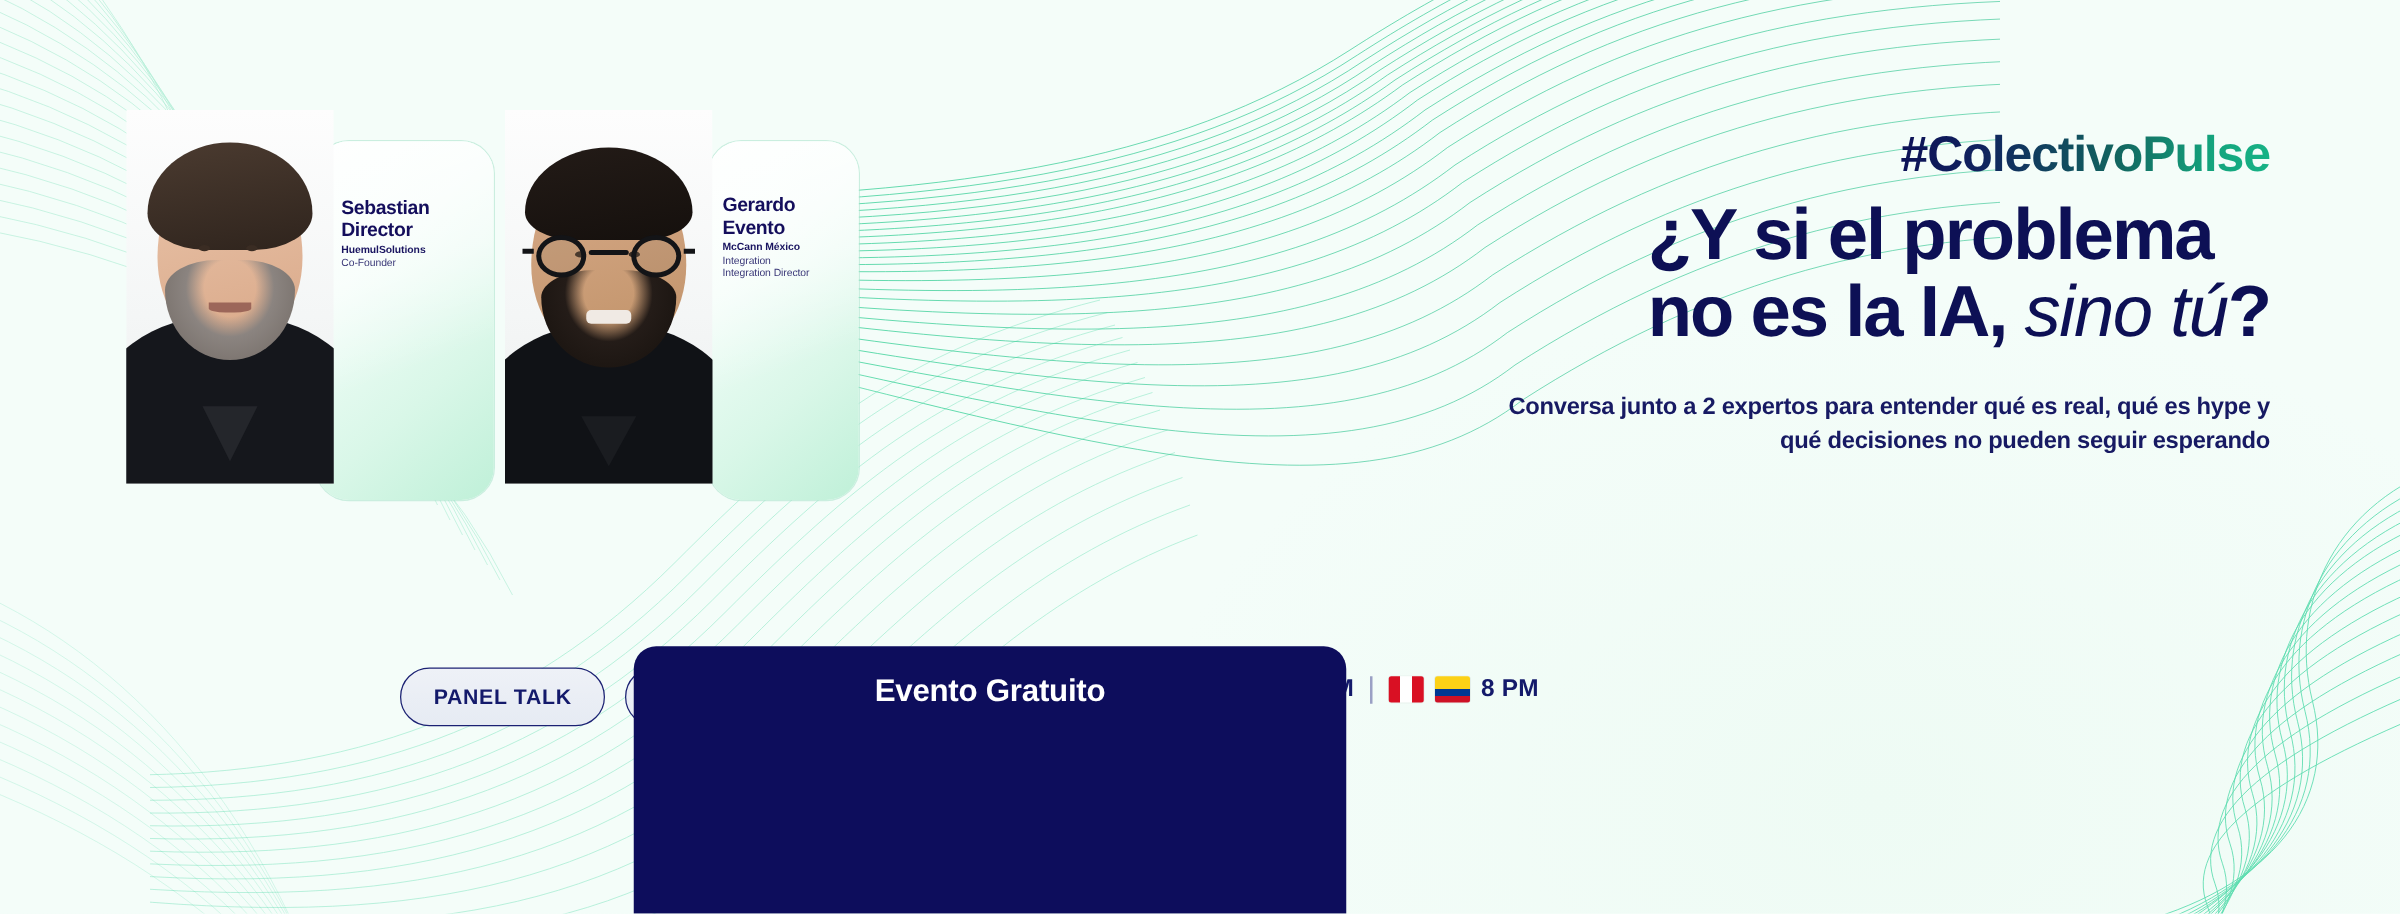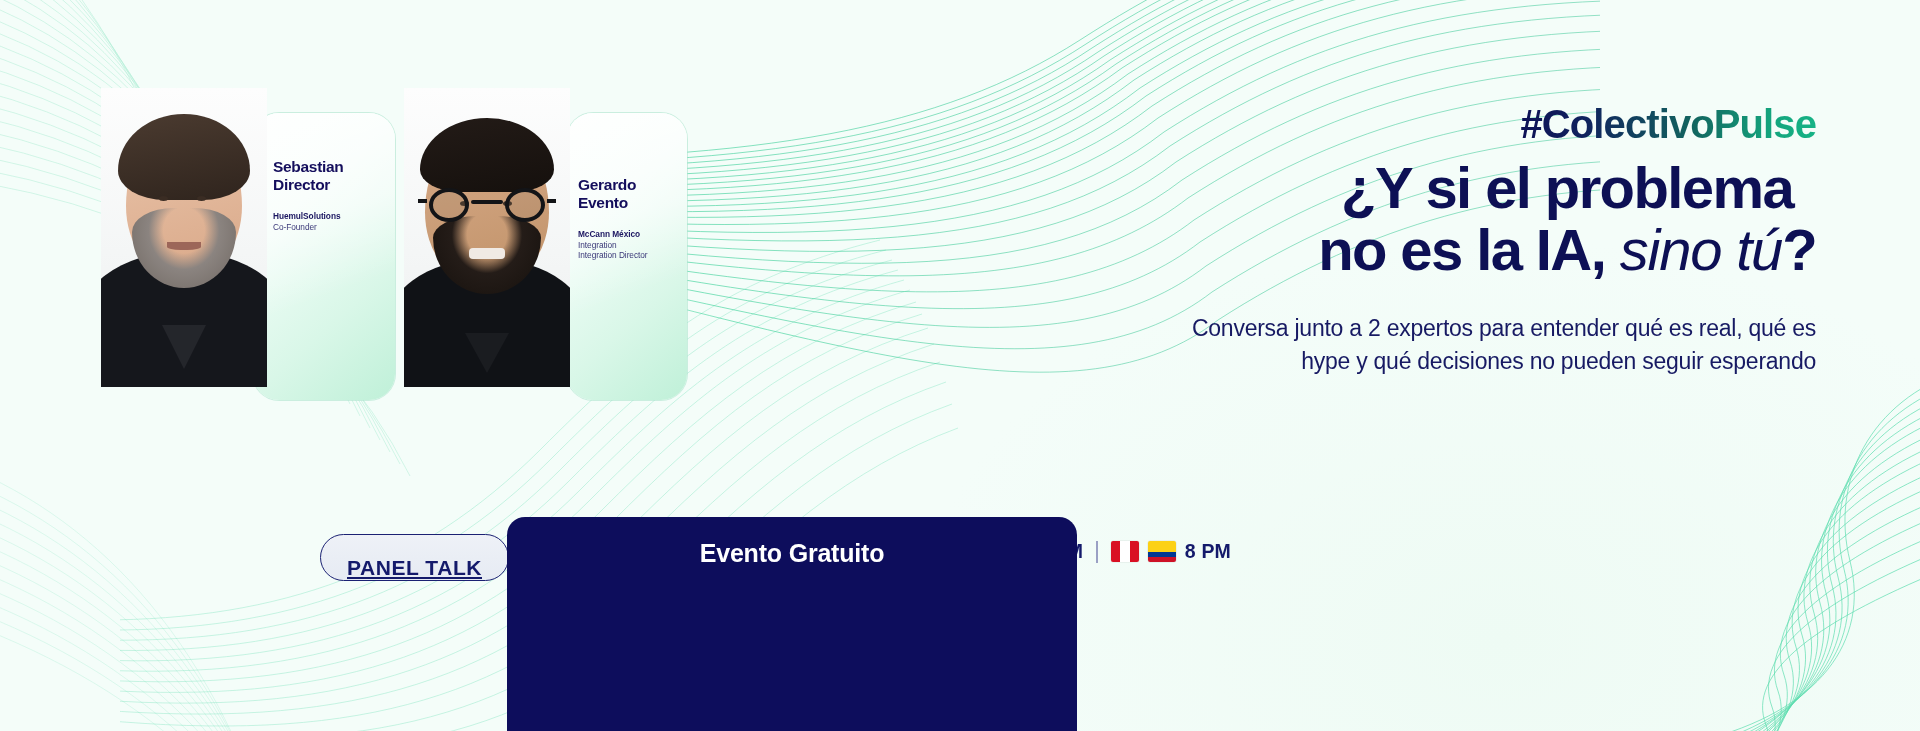--- a/index.html
+++ b/index.html
@@ -40,29 +40,29 @@
   #card-2 { left:567px; top:113px; width:120px; height:287px; }
 
   .card-fade {
     position:absolute; inset:0;
     background:linear-gradient(160deg, rgba(255,255,255,.92) 0%, rgba(255,255,255,.55) 38%, rgba(255,255,255,0) 62%);
   }
 
   
   .speaker-info { position:absolute; z-index:6; }
   #info-1 { left:273px; top:158px; width:118px; }
-  #info-2 { left:578px; top:176px; width:112px; }
+  #info-2 { left:578px; top:156px; width:112px; }
 
   .sp-name {
     font-size:15.5px; font-weight:700; line-height:1.17;
     color:#140e5c; letter-spacing:-.3px;
   }
   .sp-company {
     font-size:8.3px; font-weight:700; color:#1a1560;
-    margin-top:17px; letter-spacing:-.05px; line-height:1.25;
+    letter-spacing:-.05px; line-height:1.25;
   }
   .sp-role {
     font-size:8.3px; font-weight:400; color:#3a3878;
     line-height:1.3; letter-spacing:-.05px;
   }
 
   
   .photo {
     position:absolute; z-index:5; overflow:hidden;
   }
@@ -153,44 +153,43 @@
     position:absolute; right:104px; top:102px;
     font-size:40px; font-weight:700; letter-spacing:-.9px;
     background:linear-gradient(95deg,#0d1156 0%,#10225e 22%,#12645f 58%,#14a47d 84%,#17b386 100%);
     -webkit-background-clip:text; background-clip:text;
     color:transparent; -webkit-text-fill-color:transparent;
     white-space:nowrap;
   }
 
   #headline {
     position:absolute; right:104px; top:157px;
-    text-align:center; color:#0d1055;
+    text-align:left; color:#0d1055;
     font-size:58px; font-weight:700; line-height:1.07;
     letter-spacing:-1.6px; white-space:nowrap;
   }
   #headline .italic { font-style:italic; font-weight:500; letter-spacing:-1.2px; }
 
   #subtitle {
     position:absolute; right:104px; top:312px; width:632px;
     text-align:right; color:#171a63;
-    font-size:23px; font-weight:400; line-height:1.43; letter-spacing:-.25px;
+    font-size:19px; font-weight:700; line-height:1.43; letter-spacing:-.25px;
   }
 
   
   #pill-row { position:absolute; left:320px; top:534px; display:flex; align-items:center; gap:0; }
   .pill {
-    display:flex; align-items:flex-end; gap:9px;
+    display:flex; align-items:center; gap:9px;
     height:47px; padding:0 26px;
     border:1.6px solid #1b2173;
     border-radius:26px;
     background:linear-gradient(180deg,#eef1f7 0%,#e6ebf3 100%);
     color:#141a6b;
-    font-size:21px; font-weight:700; letter-spacing:.55px;
+    font-size:17px; font-weight:700; letter-spacing:.55px;
     white-space:nowrap;
-    text-decoration:underline;
   }
   #pill-panel { margin-right:16px; }
   #pill-virtual { margin-right:16px; }
 
   .icon-video { width:19px; height:14px; position:relative; flex:0 0 auto; }
   .icon-video .vbody { position:absolute; left:0; top:0; width:13px; height:14px; background:#141a6b; border-radius:3px; }
   .icon-video .vlens { position:absolute; right:0; top:2px; border-top:5px solid transparent; border-bottom:5px solid transparent; border-left:7px solid #141a6b; }
 
   .icon-cal { width:15px; height:17px; position:relative; flex:0 0 auto; }
   .icon-cal .cframe { position:absolute; inset:2px 0 0 0; border:1.6px solid #141a6b; border-radius:2px; }

